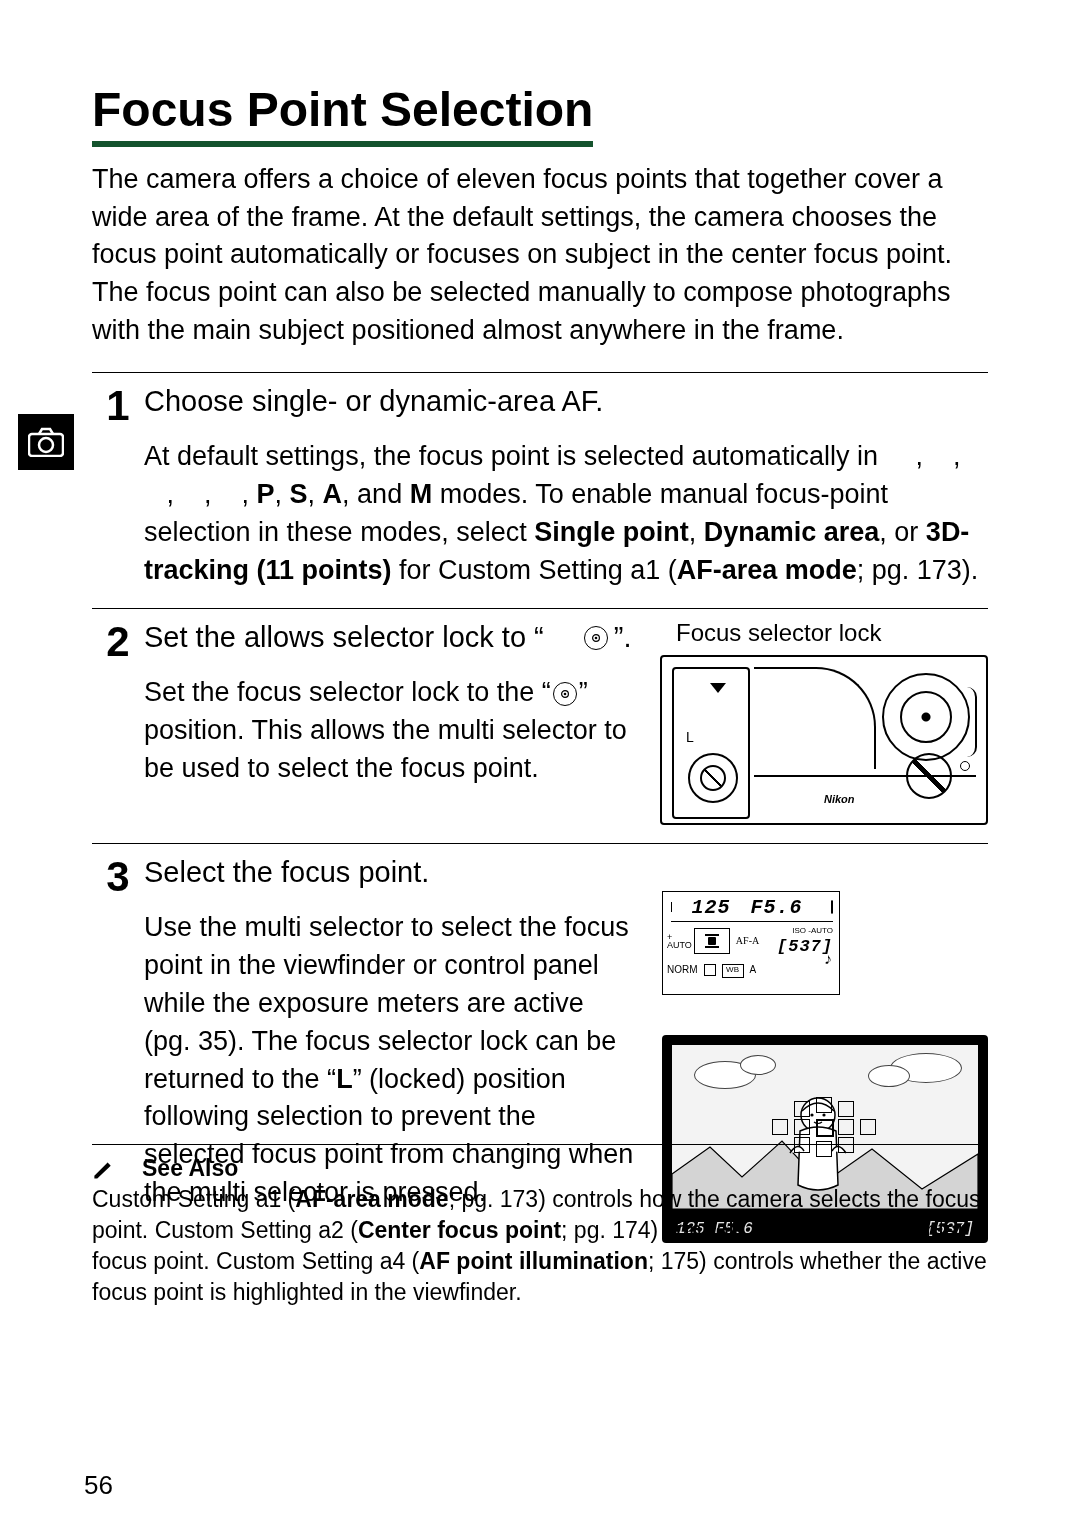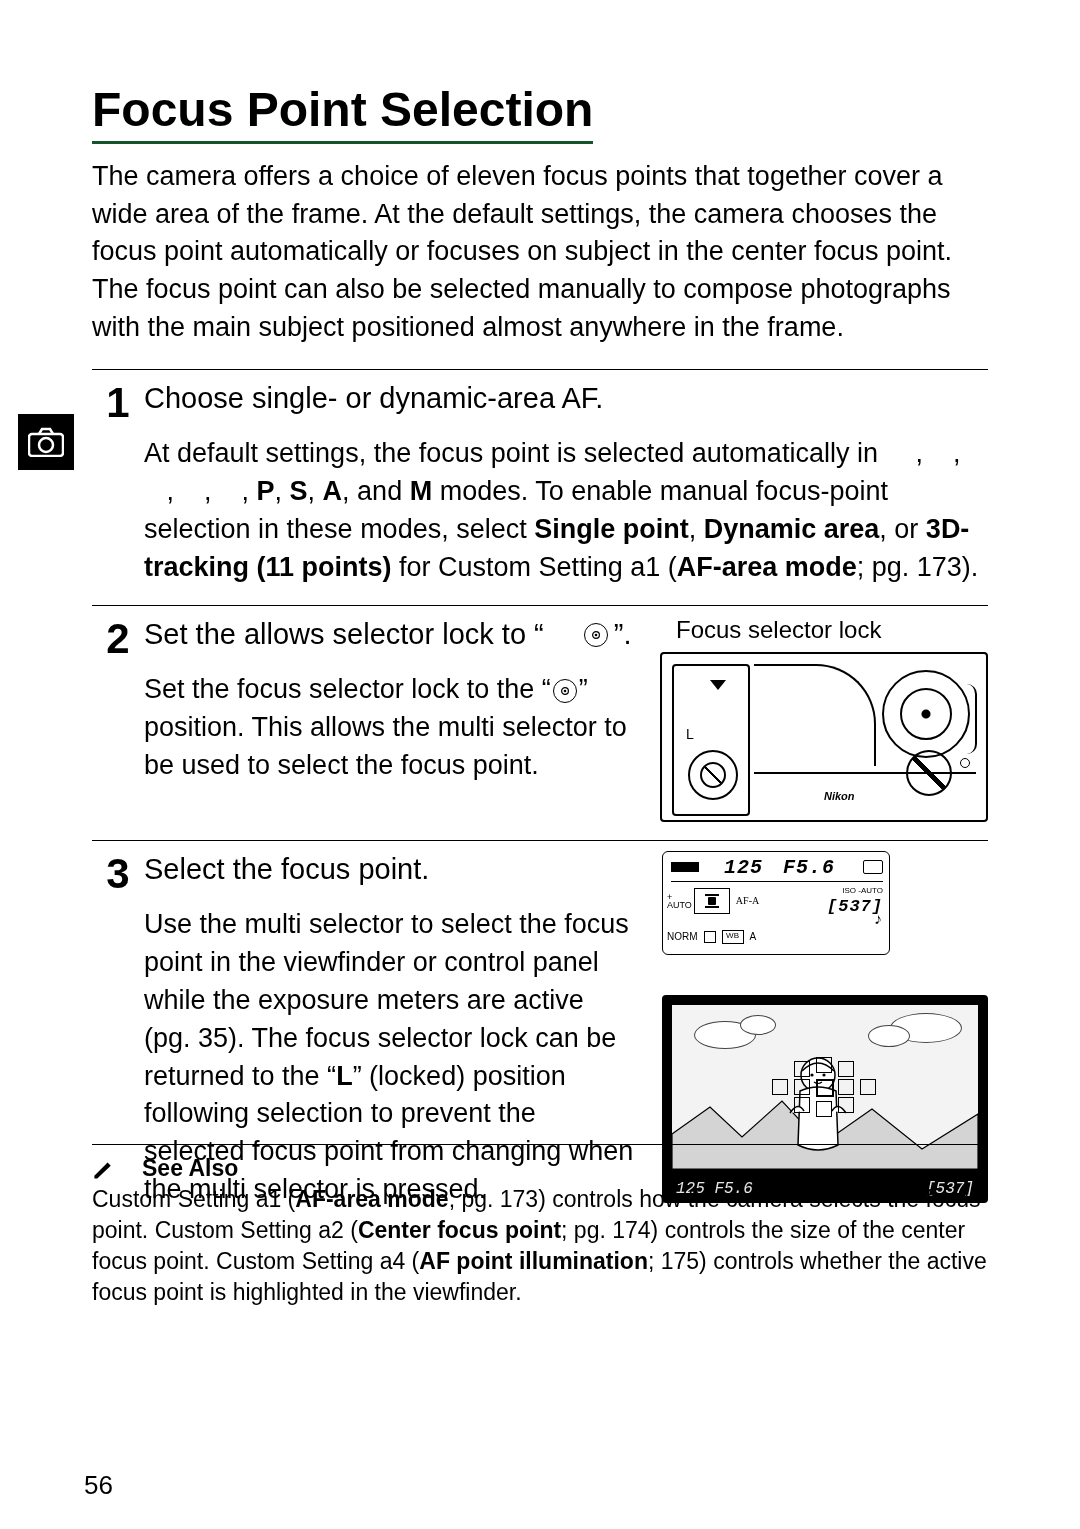--- a/index.html
+++ b/index.html
@@ -20,21 +20,21 @@
   .side-tab svg{fill:#fff;}
   .content{
     position:absolute;
     left:92px;right:92px;top:84px;
   }
   h1.title{
     font-size:48px;
     font-weight:700;
     margin:0 0 14px 0;
     padding:0 0 4px 0;
-    border-bottom:3px solid #14532d;
+    border-bottom:6px solid #14532d;
     display:inline-block;
     line-height:1.1;
   }
   p.intro{
     font-size:27px;
     line-height:1.4;
     margin:0 0 22px 0;
   }
   hr.section-sep{
     border:none;
@@ -177,43 +177,44 @@
   }
   .multi-sel .up{top:6px;left:50%;transform:translateX(-50%);
     border-left:11px solid transparent;border-right:11px solid transparent;border-bottom:16px solid #000;}
   .multi-sel .down{bottom:6px;left:50%;transform:translateX(-50%);
     border-left:11px solid transparent;border-right:11px solid transparent;border-top:16px solid #000;}
   .multi-sel .left{left:6px;top:50%;transform:translateY(-50%);
     border-top:11px solid transparent;border-bottom:11px solid transparent;border-right:16px solid #000;}
   .multi-sel .right{right:6px;top:50%;transform:translateY(-50%);
     border-top:11px solid transparent;border-bottom:11px solid transparent;border-left:16px solid #000;}
   .ctrl-panel{
-    width:228px;height:104px;
-    border:1.5px solid #000;border-radius:6px;
+    width:178px;height:104px;
+    border:1.5px solid #000;border-radius:0;
     position:relative;
     font-family:"Courier New",monospace;
     box-sizing:border-box;
+    margin-top:37px;
   }
   .ctrl-panel .seg{font-style:italic;letter-spacing:1px;}
   .cp-top{position:absolute;top:4px;left:8px;right:6px;display:flex;align-items:center;justify-content:flex-end;gap:20px;font-size:20px;font-weight:700;border-bottom:1px solid #000;padding-bottom:2px;}
   .cp-top .bar{margin-right:auto;width:28px;height:10px;background:#000;}
   .cp-batt{width:18px;height:12px;border:1.5px solid #000;border-radius:2px;margin-left:8px;}
   .cp-mid{position:absolute;top:32px;left:4px;right:6px;height:34px;display:flex;align-items:center;}
   .cp-auto{font-size:9px;font-family:Arial;line-height:0.9;margin-right:2px;}
   .cp-fp{width:34px;height:24px;border:1.5px solid #000;display:flex;align-items:center;justify-content:center;}
   .cp-fp i{width:8px;height:8px;background:#000;border-radius:1px;position:relative;}
   .cp-fp i:before,.cp-fp i:after{content:"";position:absolute;background:#000;}
   .cp-fp i:before{left:-3px;top:-3px;width:14px;height:2px;}
   .cp-fp i:after{left:-3px;bottom:-3px;width:14px;height:2px;}
   .cp-af{font-size:10px;font-family:Liberation Serif, serif;margin-left:6px;}
   .cp-iso{margin-left:auto;text-align:right;line-height:0.75;}
   .cp-iso .lbl{font-size:8px;font-family:Arial;display:block;}
   .cp-iso .val{font-size:17px;font-style:italic;font-weight:700;}
   .cp-iso .note{position:absolute;right:0;top:30px;font-size:16px;}
-  .cp-bot{position:absolute;bottom:4px;left:4px;right:6px;height:26px;display:flex;align-items:center;font-size:10px;font-family:Arial;gap:6px;}
+  .cp-bot{position:absolute;bottom:4px;left:4px;right:6px;height:26px;display:flex;align-items:flex-start;font-size:10px;font-family:Arial;gap:6px;}
   .cp-bot .sq{width:10px;height:10px;border:1.5px solid #000;}
   .cp-bot .wb{width:20px;height:12px;border:1.5px solid #000;font-size:8px;text-align:center;line-height:10px;color:#000;background:#fff;}
   .cp-screen{
     width:326px;height:208px;
     background:#000;border-radius:4px;
     position:relative;
     overflow:hidden;
   }
   .cp-screen .view{
     position:absolute;left:10px;right:10px;top:10px;bottom:34px;

